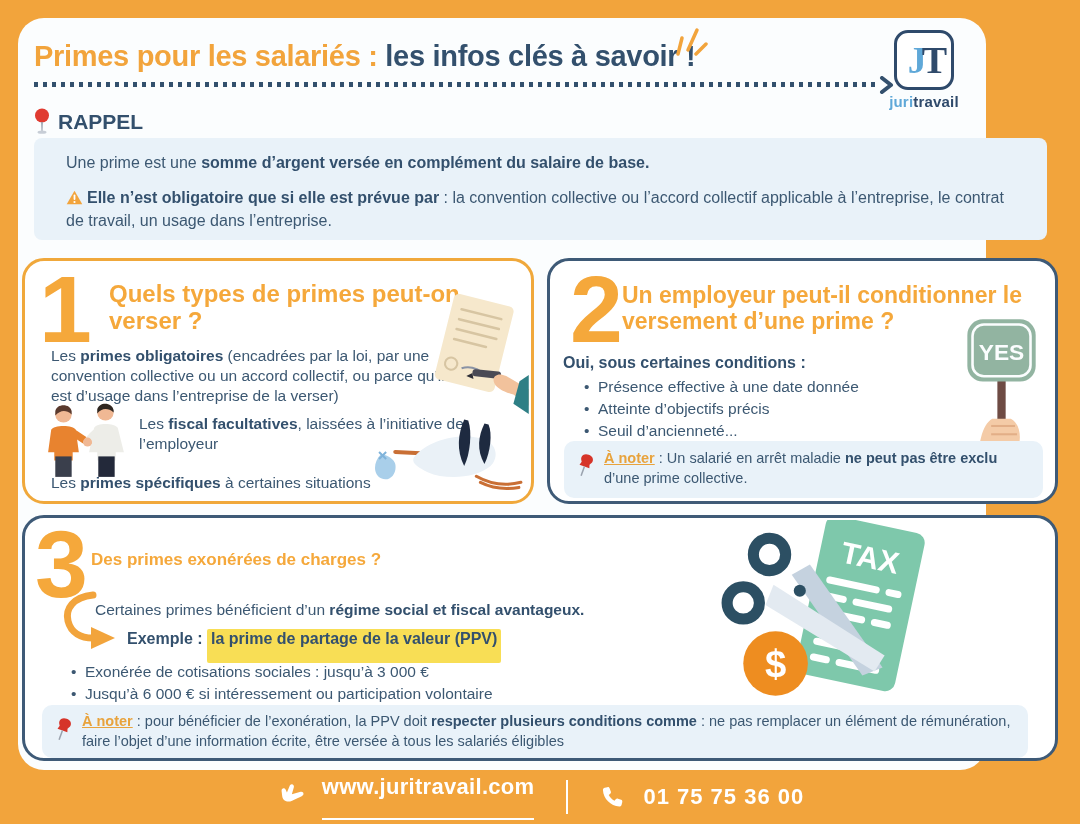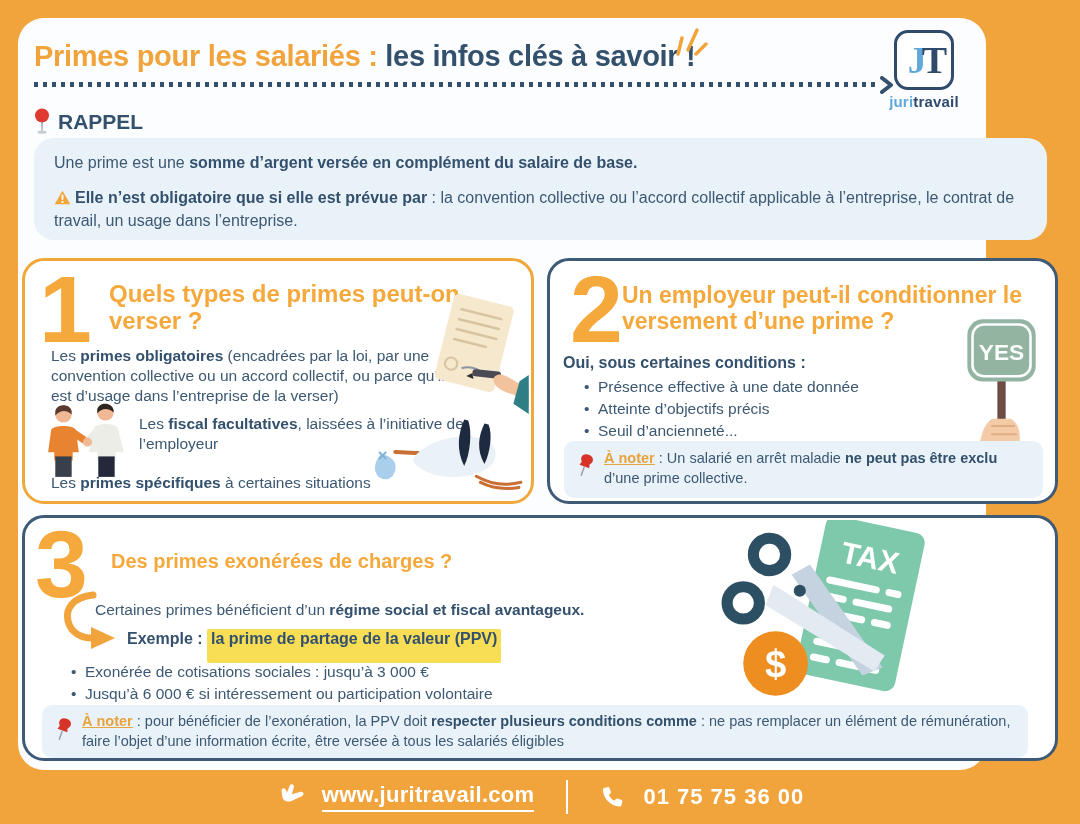--- a/index.html
+++ b/index.html
@@ -22,21 +22,21 @@
               display:flex; align-items:center; justify-content:center; background:#fff;
               font-family:"Liberation Serif", serif; font-weight:bold; font-size:38px; letter-spacing:-7px; }
   .logo-j { color:#5FA8D8; } .logo-t { color:#2F4A6B; padding-left:2px; }
   .logo-text { margin-top:3px; font-size:15px; font-weight:bold; letter-spacing:0.2px; }
   .lt-juri { color:#5FA8D8; } .lt-travail { color:#2F4A6B; }
 
   
   .rappel-head { position:absolute; left:16px; top:90px; display:flex; align-items:center; gap:8px;
                  font-size:21px; font-weight:bold; color:#33506D; }
   .rappel-box { position:absolute; left:16px; top:120px; width:1013px; height:102px;
-                background:#E9F2F9; border-radius:20px; padding:14px 20px; font-size:16px;
+                background:#E9F2F9; border-radius:8px; padding:14px 32px; font-size:16px;
                 color:#3C5872; line-height:1.4; }
   .rappel-box p + p { margin-top:13px; }
   .b { font-weight:bold; color:#33506D; }
   .warn-icon { vertical-align:-2px; margin-right:4px; }
 
   
   .card { position:absolute; background:#FFFFFF; border-radius:22px; }
   .card-orange { border:3px solid #F0A83B; }
   .card-navy { border:3px solid #3E5A77; }
   #card1 { left:4px; top:240px; width:512px; height:246px; }
@@ -61,34 +61,34 @@
   .c2-bullets { position:absolute; left:34px; top:115px; color:#3C5872; font-size:15.5px; list-style:none; }
   .c2-bullets li, .c3-bullets li { line-height:1.42; position:relative; padding-left:14px; }
   .c2-bullets li::before, .c3-bullets li::before { content:"•"; position:absolute; left:0; color:#3C5872; }
   .c2-paddle { position:absolute; right:10px; top:58px; }
   .note { position:absolute; background:#E9F2F9; border-radius:10px; color:#3C5872; }
   .c2-note { left:14px; top:180px; width:479px; height:57px; padding:8px 10px 20px 40px; font-size:14.5px; line-height:1.35; }
   .note-pin { position:absolute; left:9px; top:10px; }
   .note-label { color:#E8A33D; font-weight:bold; text-decoration:underline; }
 
   #card3 .bignum { left:10px; top:4px; }
-  #card3 .card-title { left:66px; top:32px; font-size:20px; width:600px;margin-left:20px; }
+  #card3 .card-title { left:66px; top:32px; font-size:17px; width:600px; }
   .c3-arrow { position:absolute; left:36px; top:72px; }
   .c3-p1 { left:70px; top:82px; width:560px; font-size:15.5px; }
   .c3-example { left:102px; top:112px; font-size:16px; font-weight:bold; color:#33506D; position:absolute; }
   .hl { background:#F8DE55; padding:1px 4px 16px; border-radius:2px; }
   .c3-bullets { position:absolute; left:46px; top:143px; color:#3C5872; font-size:15.5px; list-style:none; }
   .c3-note { left:17px; top:187px; width:986px; height:53px; padding:7px 14px 7px 40px; font-size:14.5px; line-height:1.35; }
   .c3-illus { position:absolute; right:128px; top:2px; }
 
   
   .footer { position:absolute; left:0; bottom:0; width:1080px; height:54px;
             display:flex; align-items:center; justify-content:center; gap:16px; color:#fff; }
   .site { font-size:22px; font-weight:bold; color:#fff; text-decoration:none;
-          border-bottom:2px solid #fff; padding-bottom:2px; letter-spacing:0.3px; cursor:pointer; }
+          border-bottom:2px solid #fff; padding-bottom:18px; letter-spacing:0.3px; cursor:pointer; }
   .fdiv { width:2px; height:34px; background:#fff; margin:0 16px; }
   .phone-num { font-size:22px; font-weight:bold; letter-spacing:1px; }
 </style>
 </head>
 <body>
 
 <div class="page">
   <div class="panel">
 
     <div class="title">

